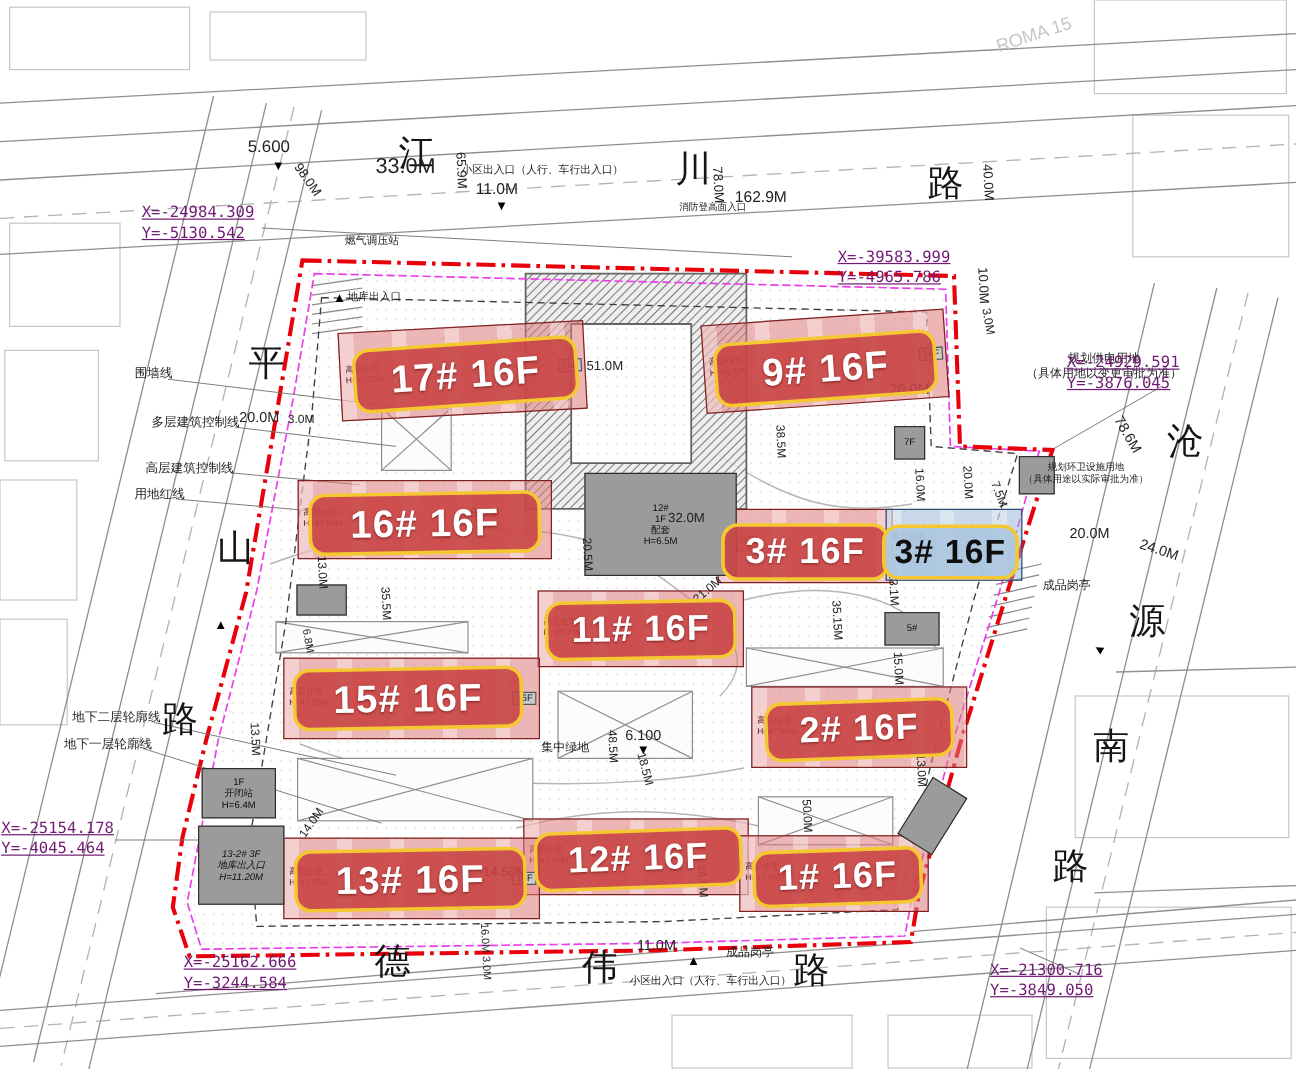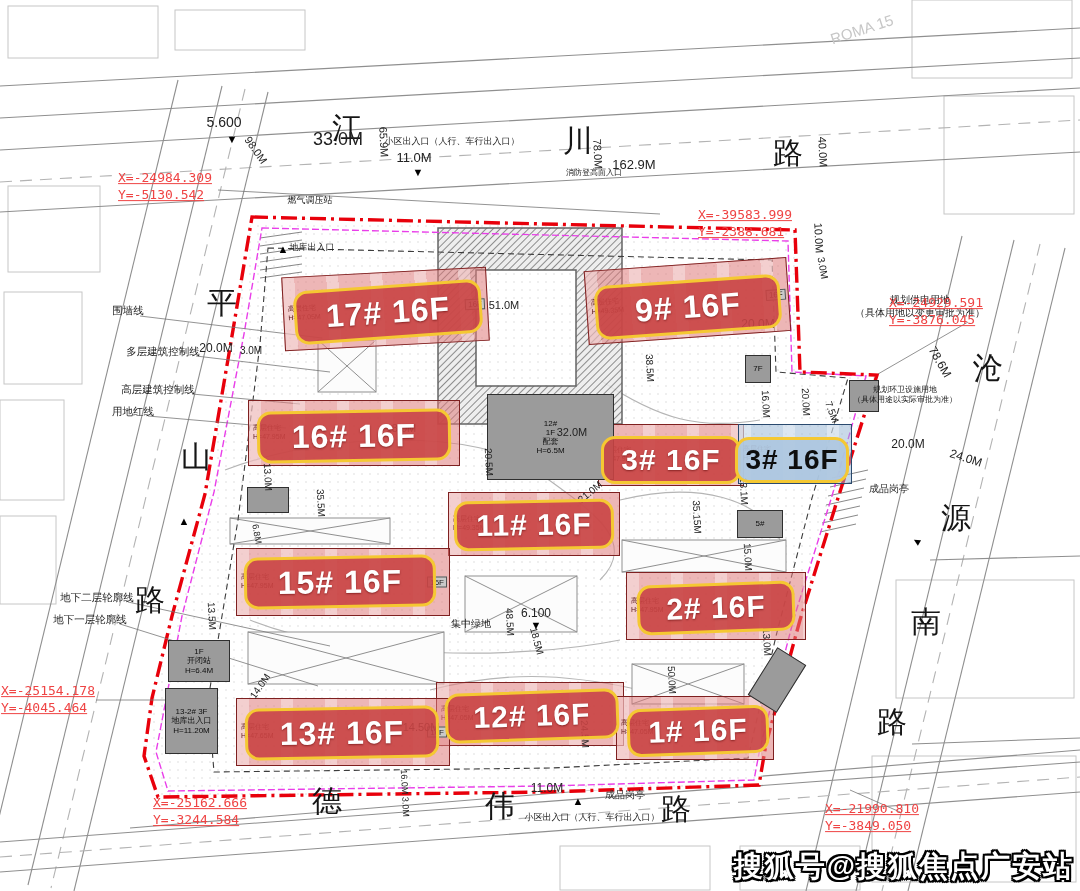--- a/index.html
+++ b/index.html
@@ -20,21 +20,21 @@
         font-weight:bold;letter-spacing:1px;white-space:nowrap;box-sizing:border-box;
         border:3px solid #f5c832;border-radius:14px;}
   .chip.red{background:rgba(201,68,68,.9);color:#fff;text-shadow:0 1px 2px rgba(80,0,0,.55);}
   .chip.blue{background:rgba(173,199,224,.92);color:#0e0e0e;text-shadow:none;}
   .gray{position:absolute;z-index:2;background:#9b9b9b;border:1px solid #2f2f2f;box-sizing:border-box;
         display:flex;flex-direction:column;align-items:center;justify-content:center;
         font-size:8px;line-height:1.15;color:#0e0e0e;text-align:center;overflow:hidden;}
   .dim{position:absolute;z-index:3;color:#222;white-space:nowrap;}
   .anno{position:absolute;z-index:3;color:#222;white-space:nowrap;text-align:center;line-height:1.25;}
   .anno.light{color:#c6c6c6;}
-  .coord{position:absolute;z-index:3;color:#ef4444;font-size:13px;line-height:1.3;white-space:nowrap;
+  .coord{position:absolute;z-index:3;color:#701a75;font-size:13px;line-height:1.3;white-space:nowrap;
          font-family:"DejaVu Sans Mono","Liberation Mono",monospace;}
   .coord div{text-decoration:underline;}
   .roadchar{position:absolute;z-index:2;font-size:30px;font-weight:500;color:#151515;}
   .legend{position:absolute;z-index:3;font-size:10.5px;color:#242424;white-space:nowrap;}
   .marker{position:absolute;z-index:4;font-size:11px;color:#000;}
   .watermark{position:absolute;right:6px;bottom:4px;z-index:9;font-size:29px;font-weight:700;letter-spacing:2px;color:#fff;
     text-shadow:-2px -2px 0 #000,2px -2px 0 #000,-2px 2px 0 #000,2px 2px 0 #000,0 2px 0 #000,0 -2px 0 #000,2px 0 0 #000,-2px 0 0 #000;}
 </style>
 </head>
 <body>
@@ -171,21 +171,20 @@
       <line x1="148" y1="416" x2="286" y2="428"></line>
       <line x1="128" y1="602" x2="330" y2="646"></line>
       <line x1="120" y1="624" x2="318" y2="686"></line>
       <line x1="218" y1="190" x2="660" y2="214"></line>
       <line x1="968" y1="322" x2="878" y2="374"></line>
       <line x1="900" y1="812" x2="850" y2="790"></line>
       <line x1="96" y1="700" x2="176" y2="700"></line>
     </g>
   </svg>
 
-  <div class="watermark">搜狐号@搜狐焦点广安站</div>
 <div class="fp red" style="left: 283px; top: 272px; width: 205px; height: 74px; transform: rotate(-3deg);">
       <div class="fp-sub">
         <div>高层住宅</div>
         <div>H=47.05M</div>
       </div>
       <div class="fp-end">16F</div>
     </div>
     <div class="chip red" style="left: 388px; top: 312px; transform: translate(-50%, -50%) rotate(-4deg); width: 188px; height: 54px; font-size: 32px;">17# 16F</div>
     <div class="fp red" style="left: 586px; top: 264px; width: 203px; height: 74px; transform: rotate(-4deg);">
       <div class="fp-sub">
@@ -264,21 +263,21 @@
       <div>12#</div>
       <div>1F</div>
       <div>配套</div>
       <div>H=6.5M</div>
     </div>
     <div class="gray" style="left: 168px; top: 640px; width: 62px; height: 42px;">
       <div>1F</div>
       <div>开闭站</div>
       <div>H=6.4M</div>
     </div>
-    <div class="gray" style="left: 165px; top: 688px; width: 53px; height: 66px;">
+    <div class="gray" style="left: 165px; top: 688px; width: 72px; height: 66px; font-style: italic;">
       <div>13-2# 3F</div>
       <div>地库出入口</div>
       <div>H=11.20M</div>
     </div>
     <div class="gray" style="left: 849px; top: 380px; width: 30px; height: 32px;"></div>
     <div class="gray" style="left: 737px; top: 510px; width: 46px; height: 28px;">
       <div>5#</div>
     </div>
     <div class="gray" style="left: 247px; top: 487px; width: 42px; height: 26px;"></div>
     <div class="gray" style="left: 745px; top: 355px; width: 26px; height: 28px;">
@@ -343,36 +342,36 @@
     <div class="anno" style="left: 625px; top: 795px; transform: translate(-50%, -50%); font-size: 10px;">成品岗亭</div>
     <div class="anno" style="left: 592px; top: 818px; transform: translate(-50%, -50%); font-size: 9px;">小区出入口（人行、车行出入口）</div>
     <div class="anno" style="left: 471px; top: 624px; transform: translate(-50%, -50%); font-size: 10px;">集中绿地</div>
     <div class="anno light" style="left: 862px; top: 30px; transform: translate(-50%, -50%) rotate(-18deg); font-size: 15px;">ROMA  15</div>
     <div class="coord" style="left: 165px; top: 187px; transform: translate(-50%, -50%);">
       <div>X=-24984.309</div>
       <div>Y=-5130.542</div>
     </div>
     <div class="coord" style="left: 745px; top: 224px; transform: translate(-50%, -50%);">
       <div>X=-39583.999</div>
-      <div>Y=-2388.681</div>
+      <div>Y=-4965.786</div>
     </div>
     <div class="coord" style="left: 936px; top: 312px; transform: translate(-50%, -50%);">
       <div>X=-24929.591</div>
       <div>Y=-3876.045</div>
     </div>
     <div class="coord" style="left: 48px; top: 700px; transform: translate(-50%, -50%);">
       <div>X=-25154.178</div>
       <div>Y=-4045.464</div>
     </div>
     <div class="coord" style="left: 200px; top: 812px; transform: translate(-50%, -50%);">
       <div>X=-25162.666</div>
       <div>Y=-3244.584</div>
     </div>
     <div class="coord" style="left: 872px; top: 818px; transform: translate(-50%, -50%);">
-      <div>X=-21990.810</div>
+      <div>X=-21300.716</div>
       <div>Y=-3849.050</div>
     </div>
     <div class="roadchar" style="left: 347px; top: 128px; transform: translate(-50%, -50%);">江</div>
     <div class="roadchar" style="left: 578px; top: 141px; transform: translate(-50%, -50%);">川</div>
     <div class="roadchar" style="left: 788px; top: 153px; transform: translate(-50%, -50%);">路</div>
     <div class="roadchar" style="left: 222px; top: 303px; transform: translate(-50%, -50%);">平</div>
     <div class="roadchar" style="left: 196px; top: 457px; transform: translate(-50%, -50%);">山</div>
     <div class="roadchar" style="left: 150px; top: 600px; transform: translate(-50%, -50%);">路</div>
     <div class="roadchar" style="left: 988px; top: 368px; transform: translate(-50%, -50%);">沧</div>
     <div class="roadchar" style="left: 956px; top: 518px; transform: translate(-50%, -50%);">源</div>

